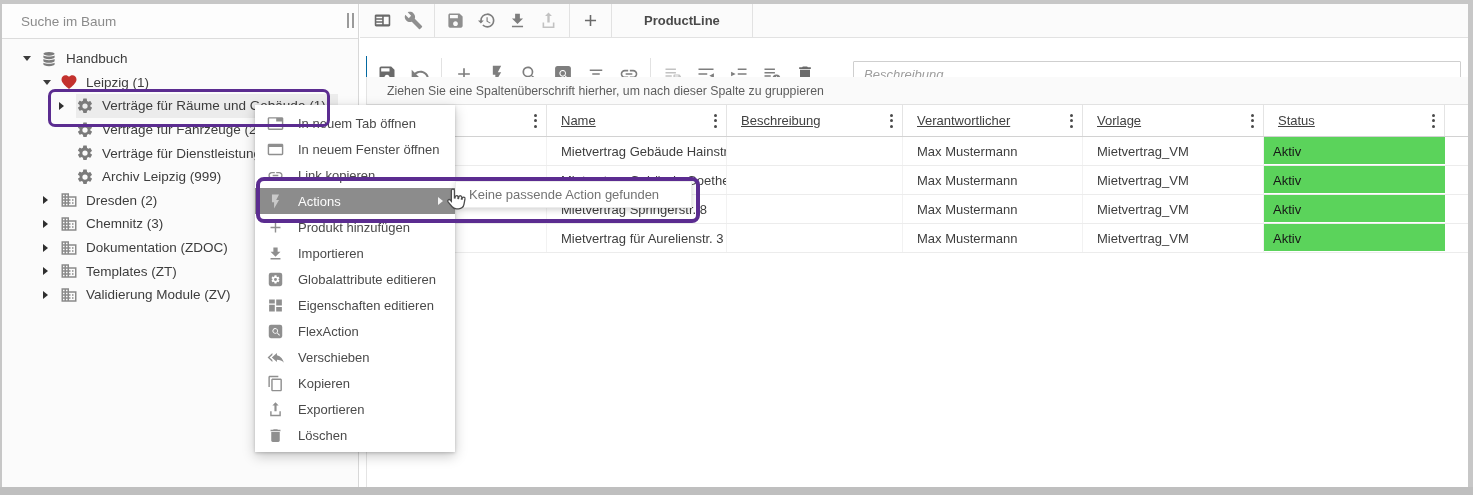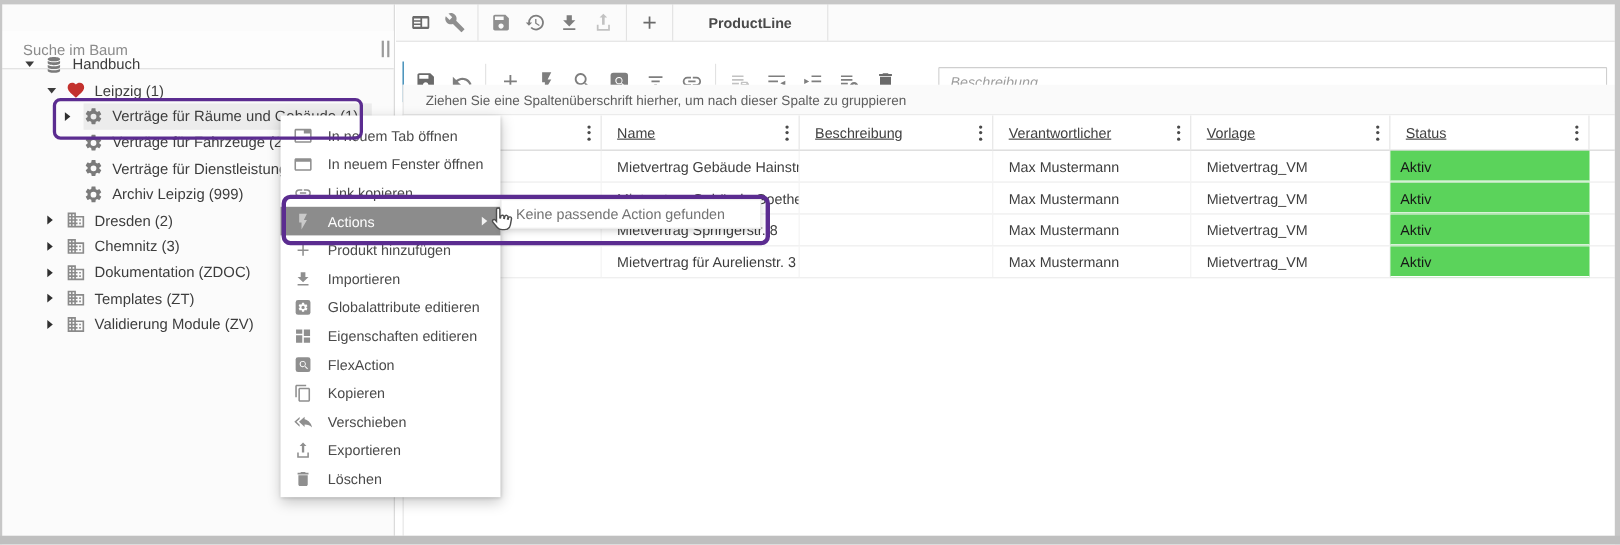--- a/index.html
+++ b/index.html
@@ -8,21 +8,21 @@
   
   .frame{position:absolute;background:#C7C7C7;z-index:90;}
   .f-top{left:0;top:0;right:0;height:4px;}
   .f-left{left:0;top:0;bottom:0;width:2px;}
   .f-right{right:0;top:0;bottom:0;width:5px;}
   .f-bottom{left:0;bottom:0;right:0;height:8px;background:#BFBFBF;}
 
   
   .sidebar{position:absolute;left:2px;top:4px;width:357px;bottom:8px;background:#FBFBFB;
            border-right:1px solid #D8D8D8;box-sizing:border-box;}
-  .searchrow{position:relative;height:34px;border-bottom:1px solid #DCDCDC;background:#FDFDFD;margin-top:24px;}
+  .searchrow{position:relative;height:34px;border-bottom:1px solid #DCDCDC;background:#FDFDFD;}
   .search{position:absolute;inset:0;border:none;outline:none;background:transparent;
           padding:0 18px 0 19px;font:13.5px "Liberation Sans",sans-serif;color:#555;box-sizing:border-box;}
   .search::placeholder{color:#8B8B8B;opacity:1;}
   .splitter{position:absolute;right:4px;top:9px;height:16px;display:flex;gap:3px;cursor:col-resize;}
   .splitter i{width:2px;height:15px;background:#9B9B9B;display:block;}
   .tree{position:absolute;top:43px;left:0;right:0;}
   .trow{height:23.6px;display:flex;align-items:center;color:#3D3D3D;font-size:13.5px;cursor:pointer;}
   .lvl0{padding-left:21px}.lvl1{padding-left:41px}.lvl2{padding-left:57px}
   .exp{width:17px;flex:0 0 17px;display:flex;align-items:center;}
   .exp.open i{width:0;height:0;border-left:4.5px solid transparent;border-right:4.5px solid transparent;border-top:5.5px solid #3C3C3C;}
@@ -533,33 +533,33 @@
           <svg viewBox="0 0 24 24" fill="currentColor" width="100%" height="100%">
             <rect x="2.5" y="2.5" width="19" height="19" rx="3"></rect>
             <path fill="#fff" d="M15.3 14h-.5l-.2-.2a4 4 0 1 0-.4.4l.2.2v.5l3 3 .9-.9-3-3zm-3.6 0a2.8 2.8 0 1 1 0-5.6 2.8 2.8 0 0 1 0 5.6z"></path>
           </svg>
         </span>
       <span>FlexAction</span>
       </div>
     <div class="mi">
       <span class="mic">
           <svg viewBox="0 0 24 24" fill="currentColor" width="100%" height="100%">
-            <path d="M16 1H4c-1.1 0-2 .9-2 2v14h2V3h12V1zm3 4H8c-1.1 0-2 .9-2 2v14c0 1.1.9 2 2 2h11c1.1 0 2-.9 2-2V7c0-1.1-.9-2-2-2zm0 16H8V7h11v14z"></path>
-          </svg>
-        </span>
-      <span>Kopieren</span>
-      </div>
-    <div class="mi">
-      <span class="mic">
-          <svg viewBox="0 0 24 24" fill="currentColor" width="100%" height="100%">
             <path d="M14 8.7V5.5L6.8 12l7.2 6.5v-3.2c4.3 0 7.3 1.3 9.7 4-1-4.6-4.2-9.4-9.7-10.6z"></path>
             <path d="M7.6 5.8L.8 12l6.8 6.2v-2.6L3.6 12l4-3.6V5.8z"></path>
           </svg>
         </span>
       <span>Verschieben</span>
+      </div>
+    <div class="mi">
+      <span class="mic">
+          <svg viewBox="0 0 24 24" fill="currentColor" width="100%" height="100%">
+            <path d="M16 1H4c-1.1 0-2 .9-2 2v14h2V3h12V1zm3 4H8c-1.1 0-2 .9-2 2v14c0 1.1.9 2 2 2h11c1.1 0 2-.9 2-2V7c0-1.1-.9-2-2-2zm0 16H8V7h11v14z"></path>
+          </svg>
+        </span>
+      <span>Kopieren</span>
       </div>
     <div class="mi">
       <span class="mic">
           <svg viewBox="0 0 24 24" fill="currentColor" width="100%" height="100%">
             <path d="M12 1.8l4.4 4.4h-2.9v8.3h-3V6.2H7.6L12 1.8zM4.5 14.5h2v5h11v-5h2v7h-15v-7z"></path>
           </svg>
         </span>
       <span>Exportieren</span>
       </div>
     <div class="mi">

